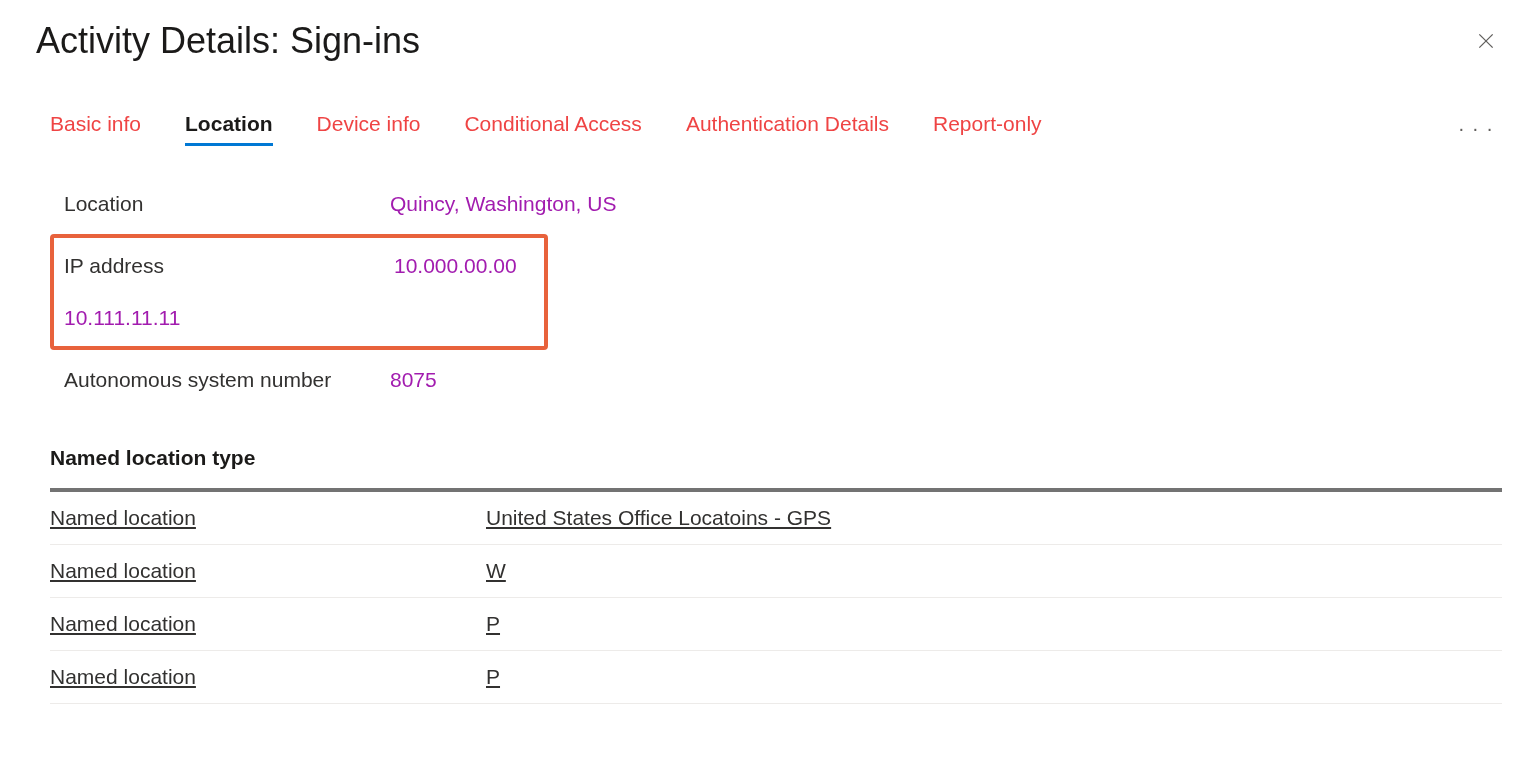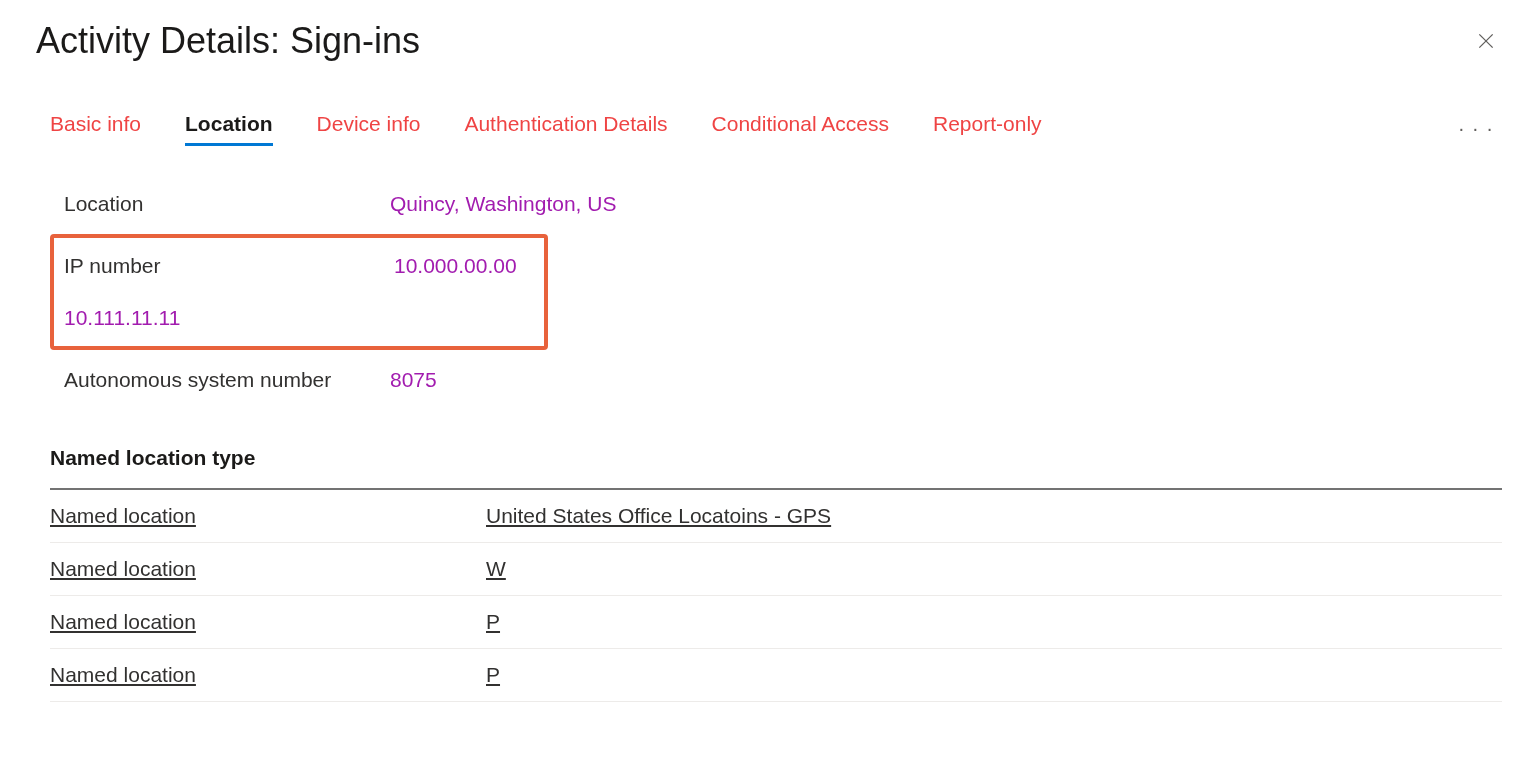--- a/index.html
+++ b/index.html
@@ -110,21 +110,21 @@
     }
     .highlight-box .detail-row {
       padding: 14px 0;
     }
     .table-section {
       padding-left: 14px;
     }
     .table-header {
       display: flex;
       padding: 12px 0 18px 0;
-      border-bottom: 2px solid #737373;
+      border-bottom: 4px solid #737373;
       font-size: 21px;
       font-weight: 600;
       color: #1b1a19;
     }
     .col-type {
       width: 436px;
       flex-shrink: 0;
     }
     .col-name {
       flex: 1;
@@ -148,38 +148,38 @@
       <line x1="4" y1="4" x2="20" y2="20"></line>
       <line x1="20" y1="4" x2="4" y2="20"></line>
     </svg>
   </div>
 </div>
 
 <div class="tab-bar">
   <div class="tab">Basic info</div>
   <div class="tab active">Location</div>
   <div class="tab">Device info</div>
+  <div class="tab">Conditional Access</div>
   <div class="tab">Authentication Details</div>
-  <div class="tab">Conditional Access</div>
   <div class="tab">Report-only</div>
   <div class="tab-spacer"></div>
   <div class="more-btn">
     <span>· · ·</span>
   </div>
 </div>
 
 <div class="details-section">
   <div class="detail-row">
     <div class="detail-label">Location</div>
     <div class="detail-value">Quincy, Washington, US</div>
   </div>
 
   <div class="highlight-box">
     <div class="detail-row">
-      <div class="detail-label">IP number</div>
+      <div class="detail-label">IP address</div>
       <div class="detail-value">10.000.00.00</div>
     </div>
     <div class="detail-row">
       <div class="detail-value">10.111.11.11</div>
     </div>
   </div>
 
   <div class="detail-row">
     <div class="detail-label">Autonomous system number</div>
     <div class="detail-value">8075</div>

